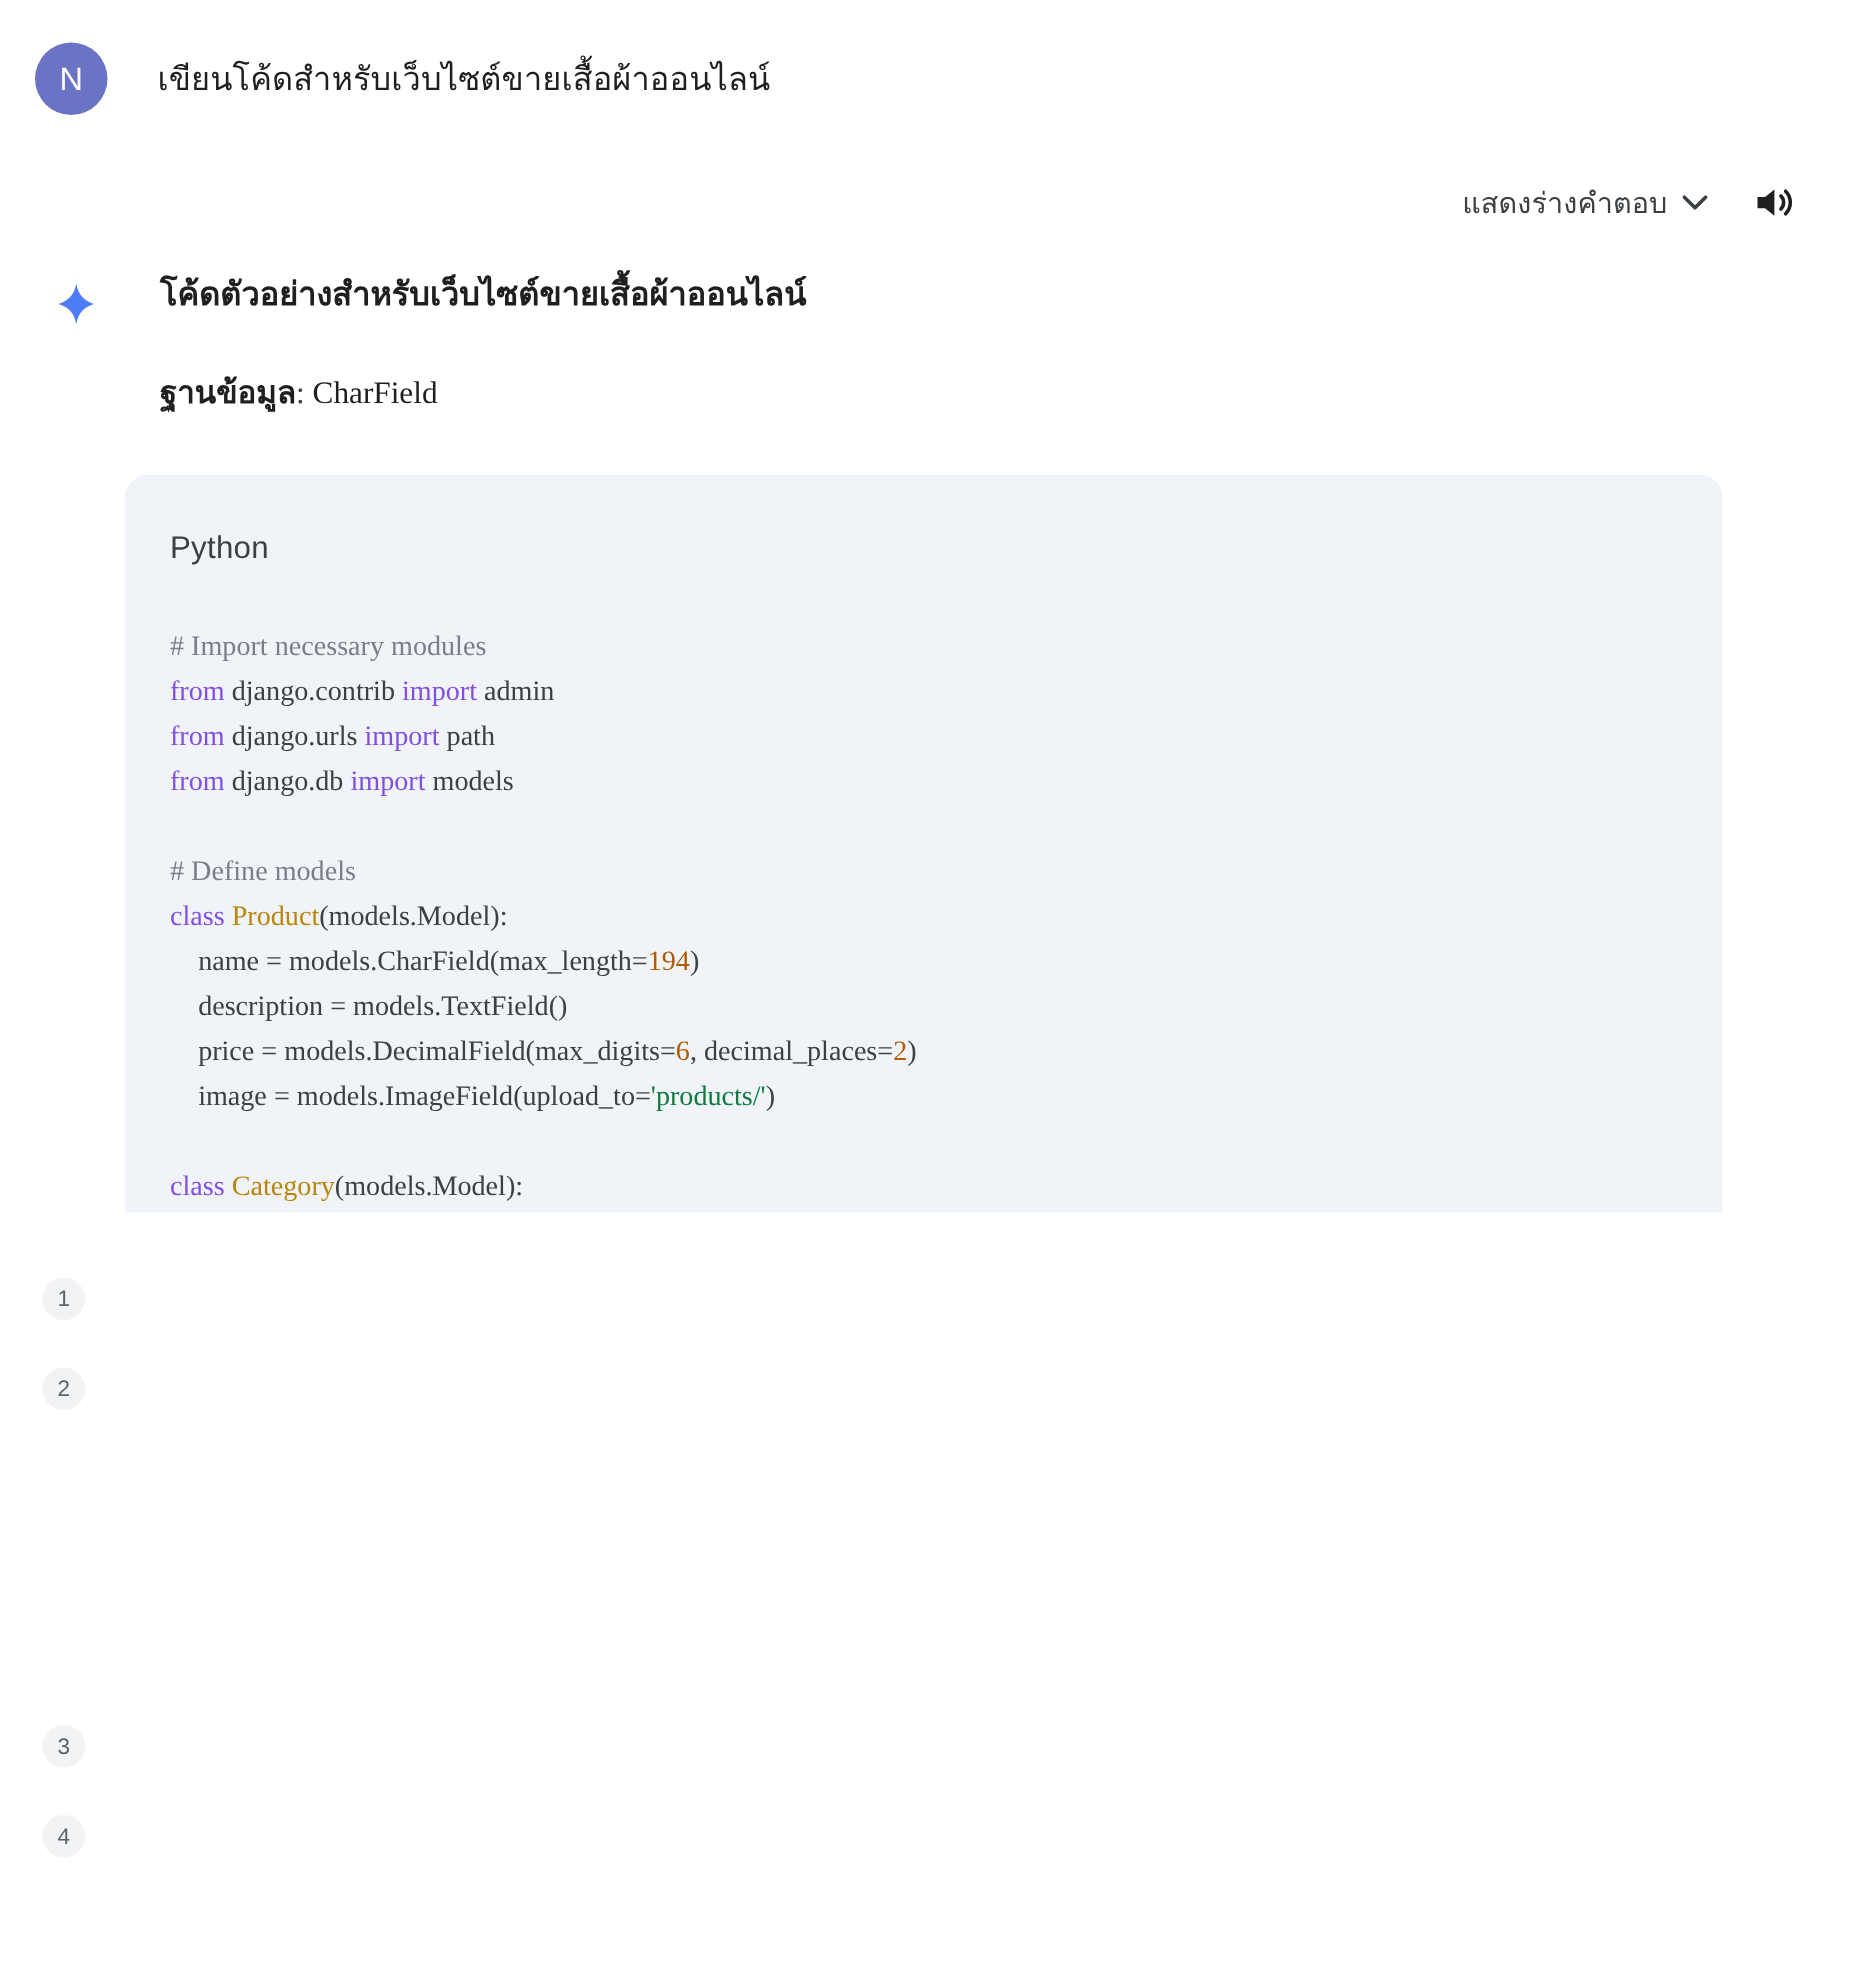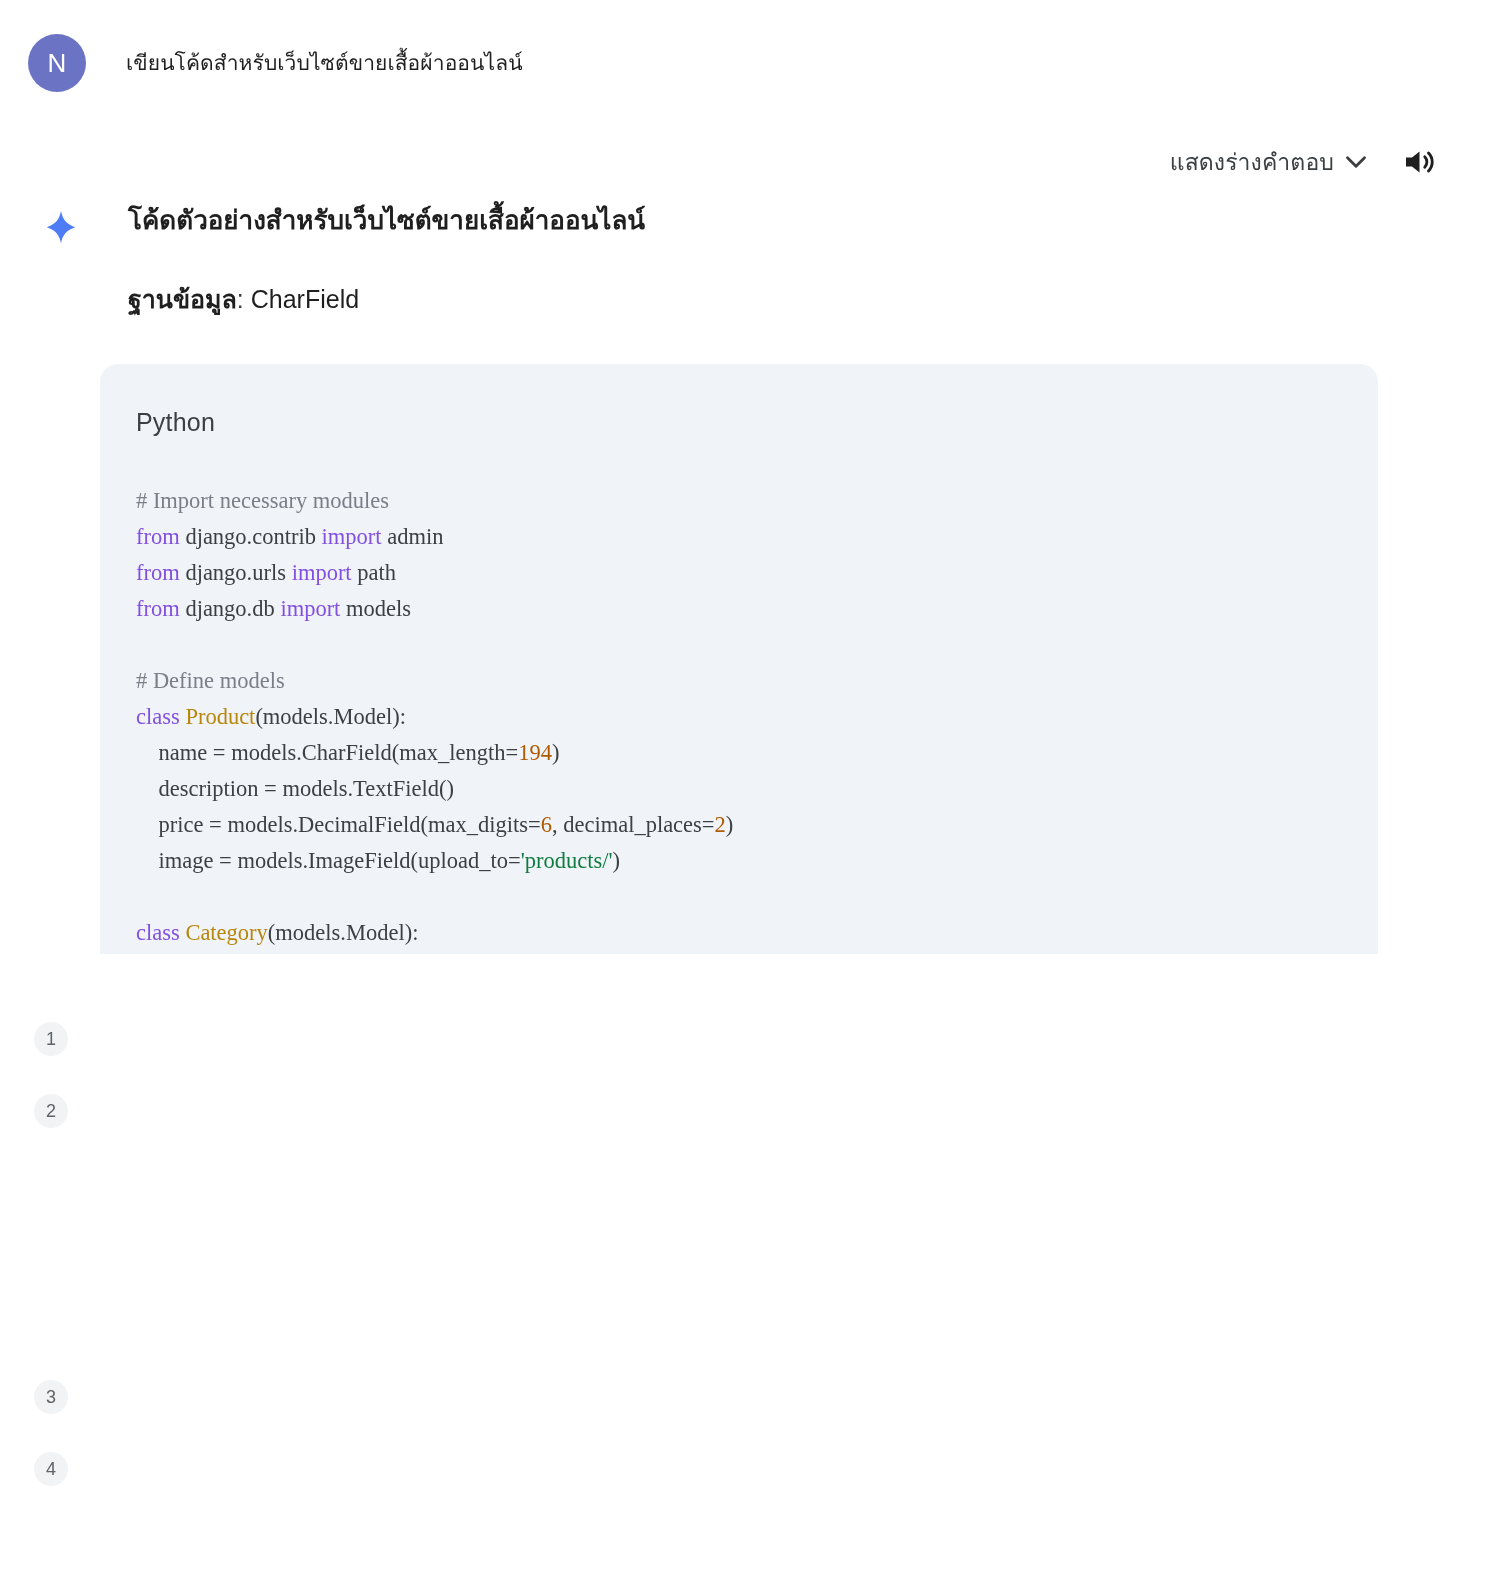--- a/index.html
+++ b/index.html
@@ -30,21 +30,21 @@
     color: #ffffff;
     font-size: 26px;
     display: flex;
     align-items: center;
     justify-content: center;
     flex: 0 0 auto;
     font-family: "Liberation Sans", sans-serif;
   }
   .prompt-text {
     margin-left: 40px;
-    font-size: 21px;
+    font-size: 26px;
     line-height: 38px;
     color: #1f1f1f;
     padding-top: 10px;
     letter-spacing: 0.1px;
   }
 
   
   .draft-bar {
     display: flex;
     align-items: center;
@@ -65,21 +65,22 @@
     justify-content: center;
     cursor: pointer;
   }
   .chevron-btn svg { display:block; }
   .speaker-btn { margin-left: 18px; }
 
   
   .answer {
     position: relative;
     padding: 0 0 0 28px;
-    margin-top: 14px;
+    margin-top: 30px;
+    font-family: Liberation Serif, serif;
   }
   .spark {
     position: absolute;
     left: 38px;
     top: 10px;
     width: 46px;
     height: 46px;
   }
   .answer-body {
     margin-left: 100px;

